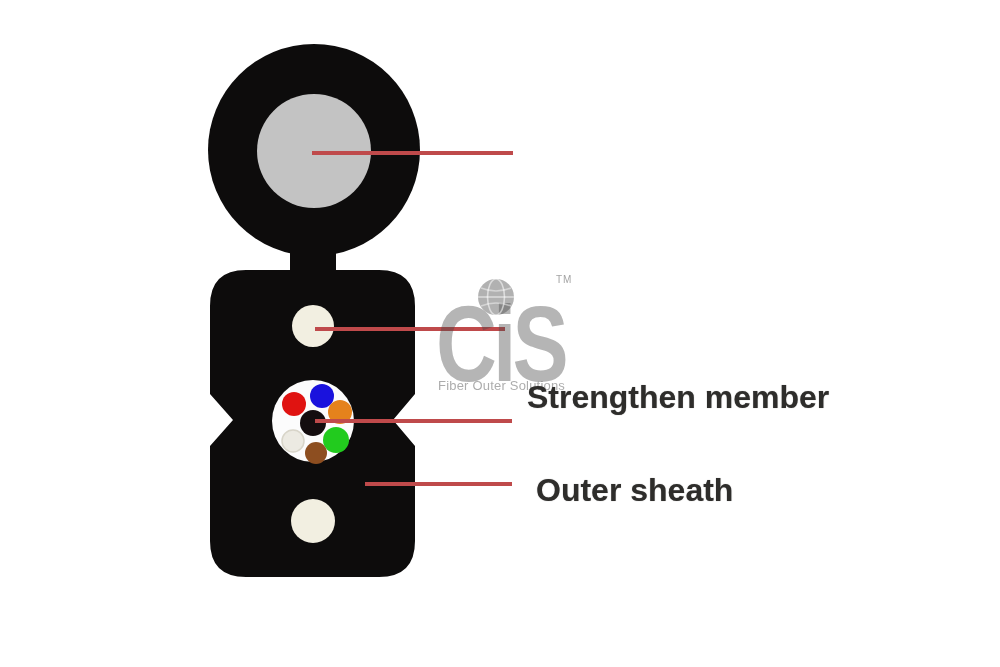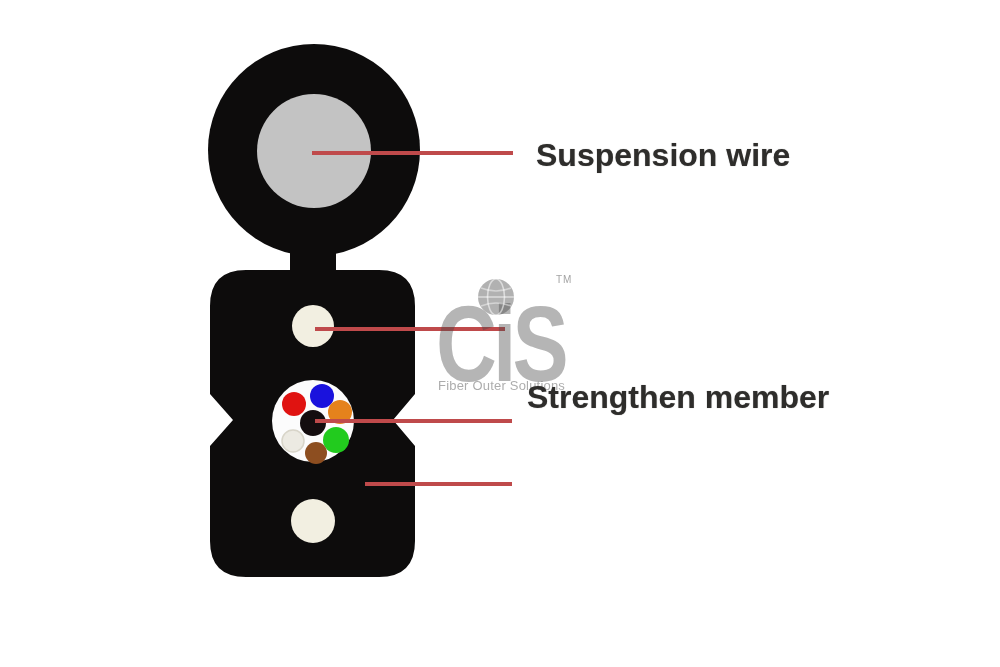--- a/index.html
+++ b/index.html
@@ -124,16 +124,16 @@
       <circle cx="20" cy="20" r="18" fill="rgba(70,70,70,0.42)"></circle>
       <ellipse cx="20" cy="20" rx="8.5" ry="18" fill="none" stroke="rgba(255,255,255,0.55)" stroke-width="1.6"></ellipse>
       <line x1="2" y1="20" x2="38" y2="20" stroke="rgba(255,255,255,0.55)" stroke-width="1.6"></line>
       <path d="M5,11 Q20,17 35,11" fill="none" stroke="rgba(255,255,255,0.45)" stroke-width="1.4"></path>
       <path d="M5,29 Q20,23 35,29" fill="none" stroke="rgba(255,255,255,0.45)" stroke-width="1.4"></path>
     </svg>
     <div class="wm-tm">TM</div>
     <div class="wm-tagline">Fiber Outer Solutions</div>
   </div>
 
-  <div class="part-label lb-suspension">Suspension wire</div>
   <div class="part-label lb-strengthen">Strengthen member</div>
+  <div class="part-label lb-sheath">Outer sheath</div>
 
 </div>
 
 </body></html>

